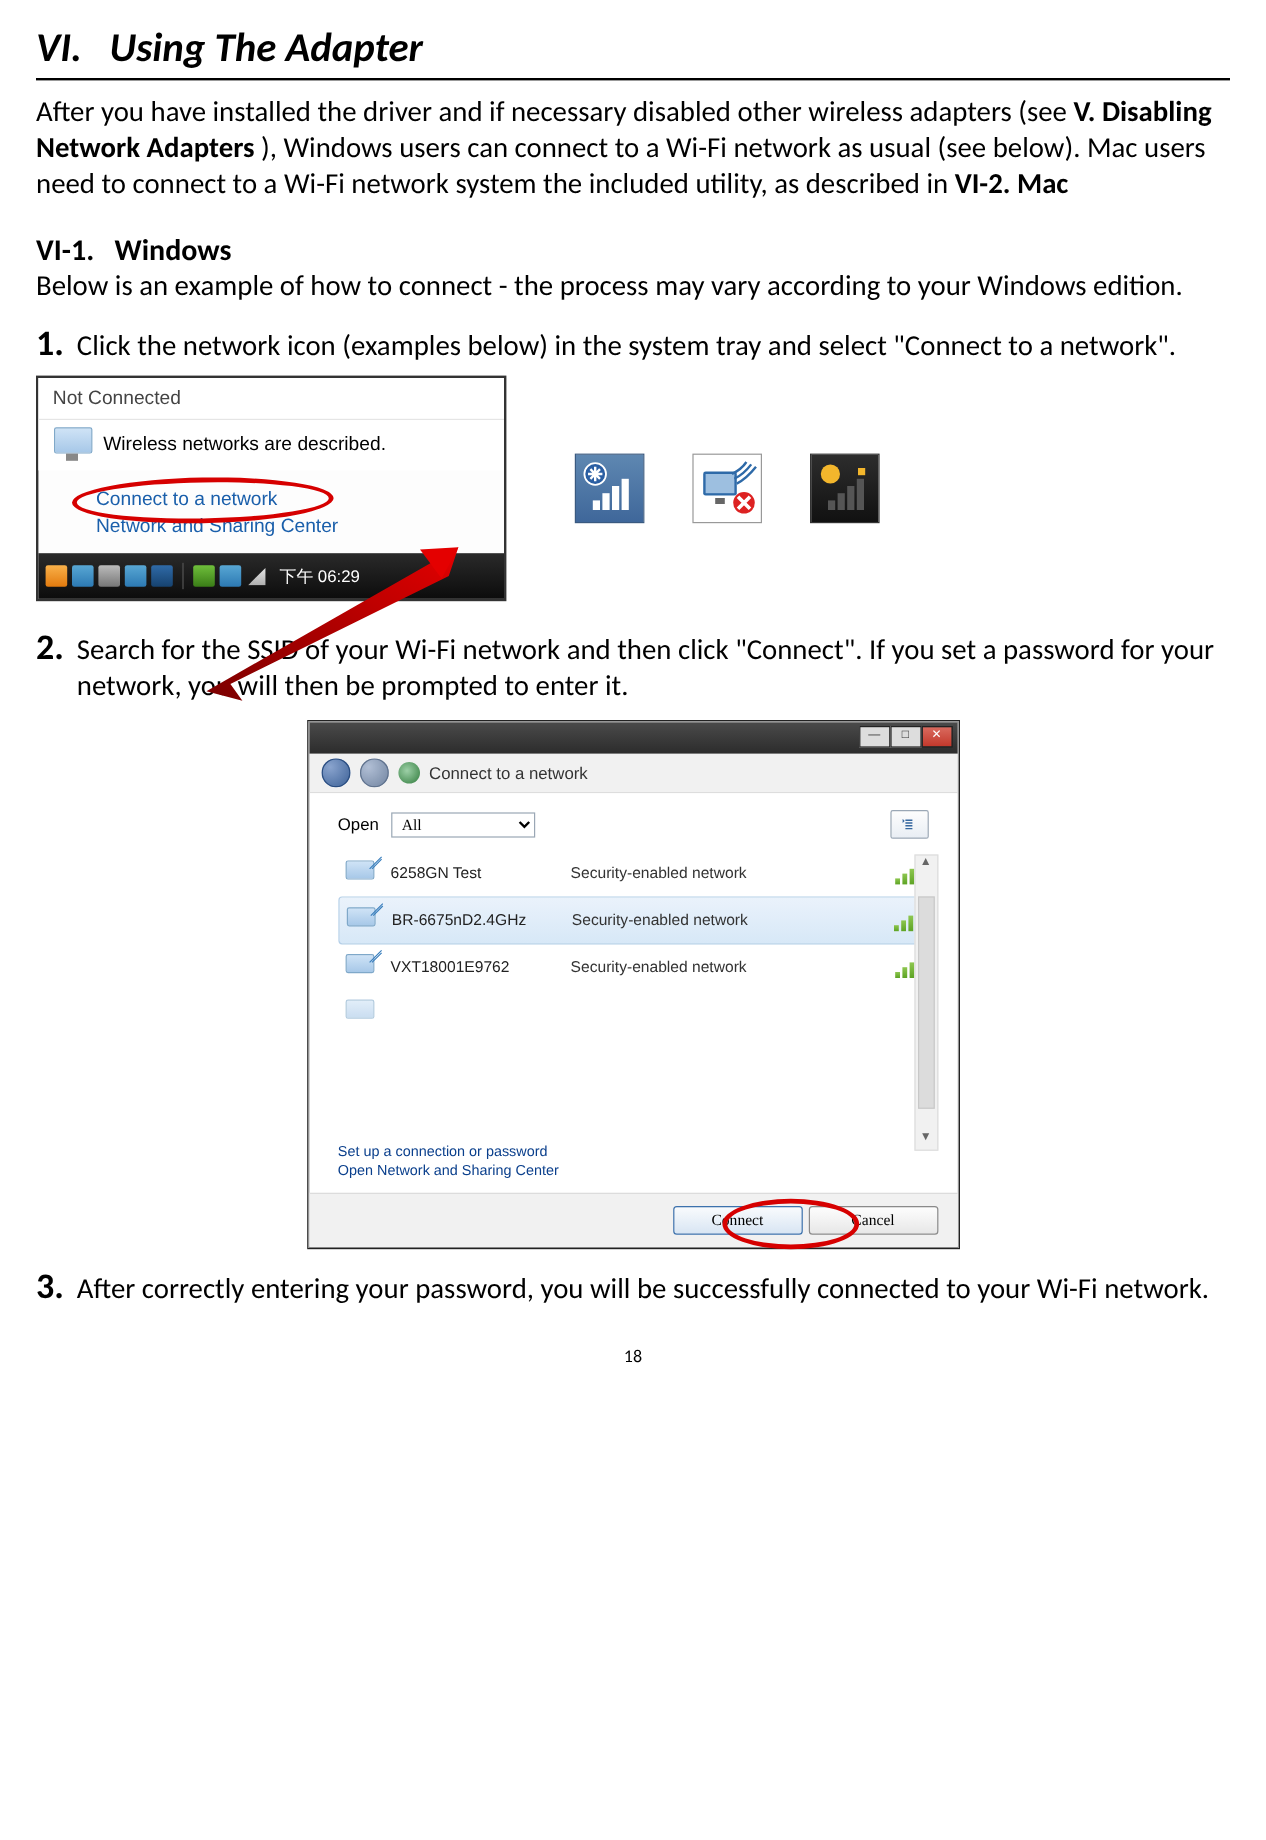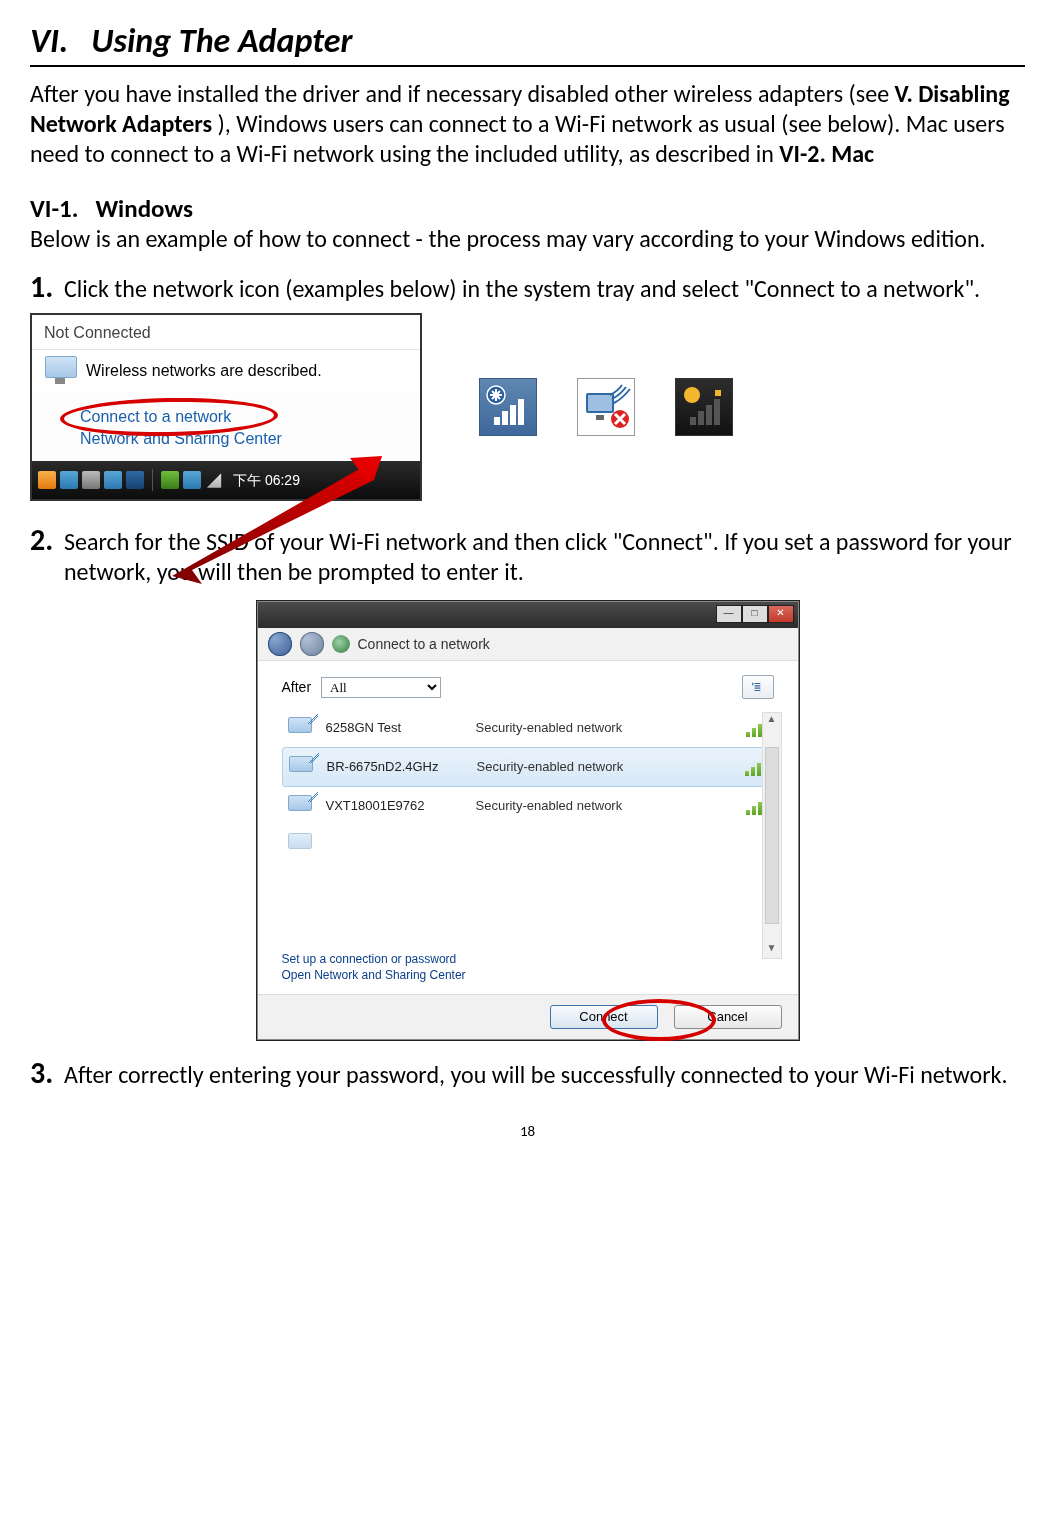--- a/index.html
+++ b/index.html
@@ -149,21 +149,21 @@
   .sigbars .b1{height:5px;} .sigbars .b2{height:9px;} .sigbars .b3{height:13px;} .sigbars .b4{height:17px;}
   .sigbars .b.dim { background:#ccc; }
   .scrollbar { position:absolute; right:16px; top:110px; bottom:80px; width:18px; background:#f1f1f1; border:1px solid #ddd; display:flex; flex-direction:column; }
   .scrollbar .thumb { flex:1; margin:18px 2px; background:#dcdcdc; border:1px solid #c8c8c8; }
   .scrollbar .arrowup, .scrollbar .arrowdn { height:16px; text-align:center; font-size:10px; color:#666; }
   .dialog2 .bottomlinks { position:absolute; left:24px; bottom:56px; font-size:12px; }
   .dialog2 .bottomlinks a { display:block; color:#0a3f8c; line-height:1.35; }
   .dialog2 .btnbar {
     position:absolute; left:0; right:0; bottom:0;
     background:#f1f1f1; border-top:1px solid #dcdcdc;
-    padding: 10px 16px; display:flex; justify-content:flex-end; gap:16px;
+    padding: 10px 16px; display:flex; justify-content:flex-end; gap:5px;font-family:Liberation Serif, serif;
   }
   .btn {
     min-width: 78px; padding: 3px 14px; font-size:13px;
     border:1px solid #8a8a8a; border-radius:3px;
     background: linear-gradient(#fdfdfd,#e7e7e7);
     text-align:center;
   }
   .btn.primary { border-color:#3d72ad; background: linear-gradient(#f9fbfd,#d8e5f3); }
   .red-oval2 {
     position:absolute; bottom: -2px; width:106px; height:34px;
@@ -177,21 +177,21 @@
 
 <h1 class="section-heading">
   <span>VI.</span>&nbsp;&nbsp;
   <span>Using The Adapter</span>
 </h1>
 <hr class="hr">
 
 <p class="intro">
   <span>After you have installed the driver and if necessary disabled other wireless adapters (see </span>
   <span class="bold">V. Disabling Network Adapters</span>
-  <span>), Windows users can connect to a Wi-Fi network as usual (see below). Mac users need to connect to a Wi-Fi network using the included utility, as described in </span>
+  <span>), Windows users can connect to a Wi-Fi network as usual (see below). Mac users need to connect to a Wi-Fi network system the included utility, as described in </span>
   <span class="bold">VI-2. Mac</span>
 </p>
 
 <div class="subheading">
   <span>VI-1.</span>&nbsp;&nbsp;
   <span>Windows</span>
 </div>
 <p class="body-text">Below is an example of how to connect - the process may vary according to your Windows edition.</p>
 
 <div class="step-row">
@@ -292,21 +292,21 @@
     </div>
   </div>
   <div class="addrbar">
     <div class="navbtn"></div>
     <div class="navbtn dim"></div>
     <div class="globe"></div>
     <span>Connect to a network</span>
   </div>
   <div class="content">
     <div class="showrow">
-      <span>After</span>
+      <span>Open</span>
       <select>
         <option>All</option>
       </select>
       <div class="refresh-btn">
         <svg viewBox="0 0 24 24">
           <path d="M6 6 h10 M6 10 h10 M6 14 h10 M6 18 h10" stroke="#35679f" stroke-width="2"></path>
           <path d="M2 4 l3 3 l-3 3" fill="#35679f"></path>
         </svg>
       </div>
     </div>

